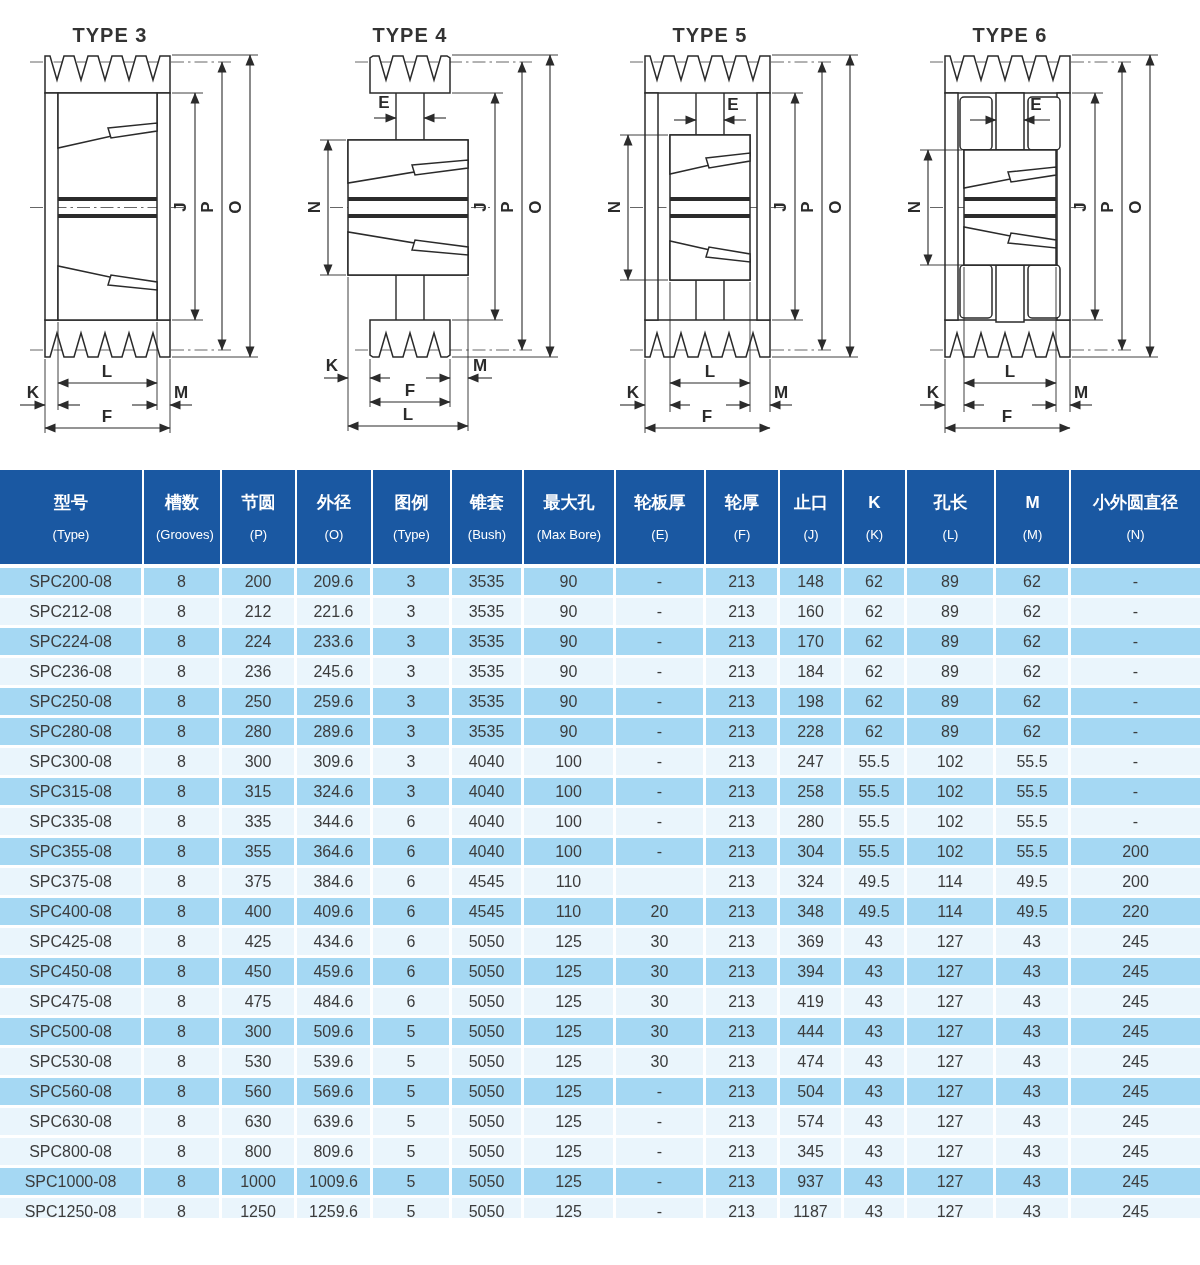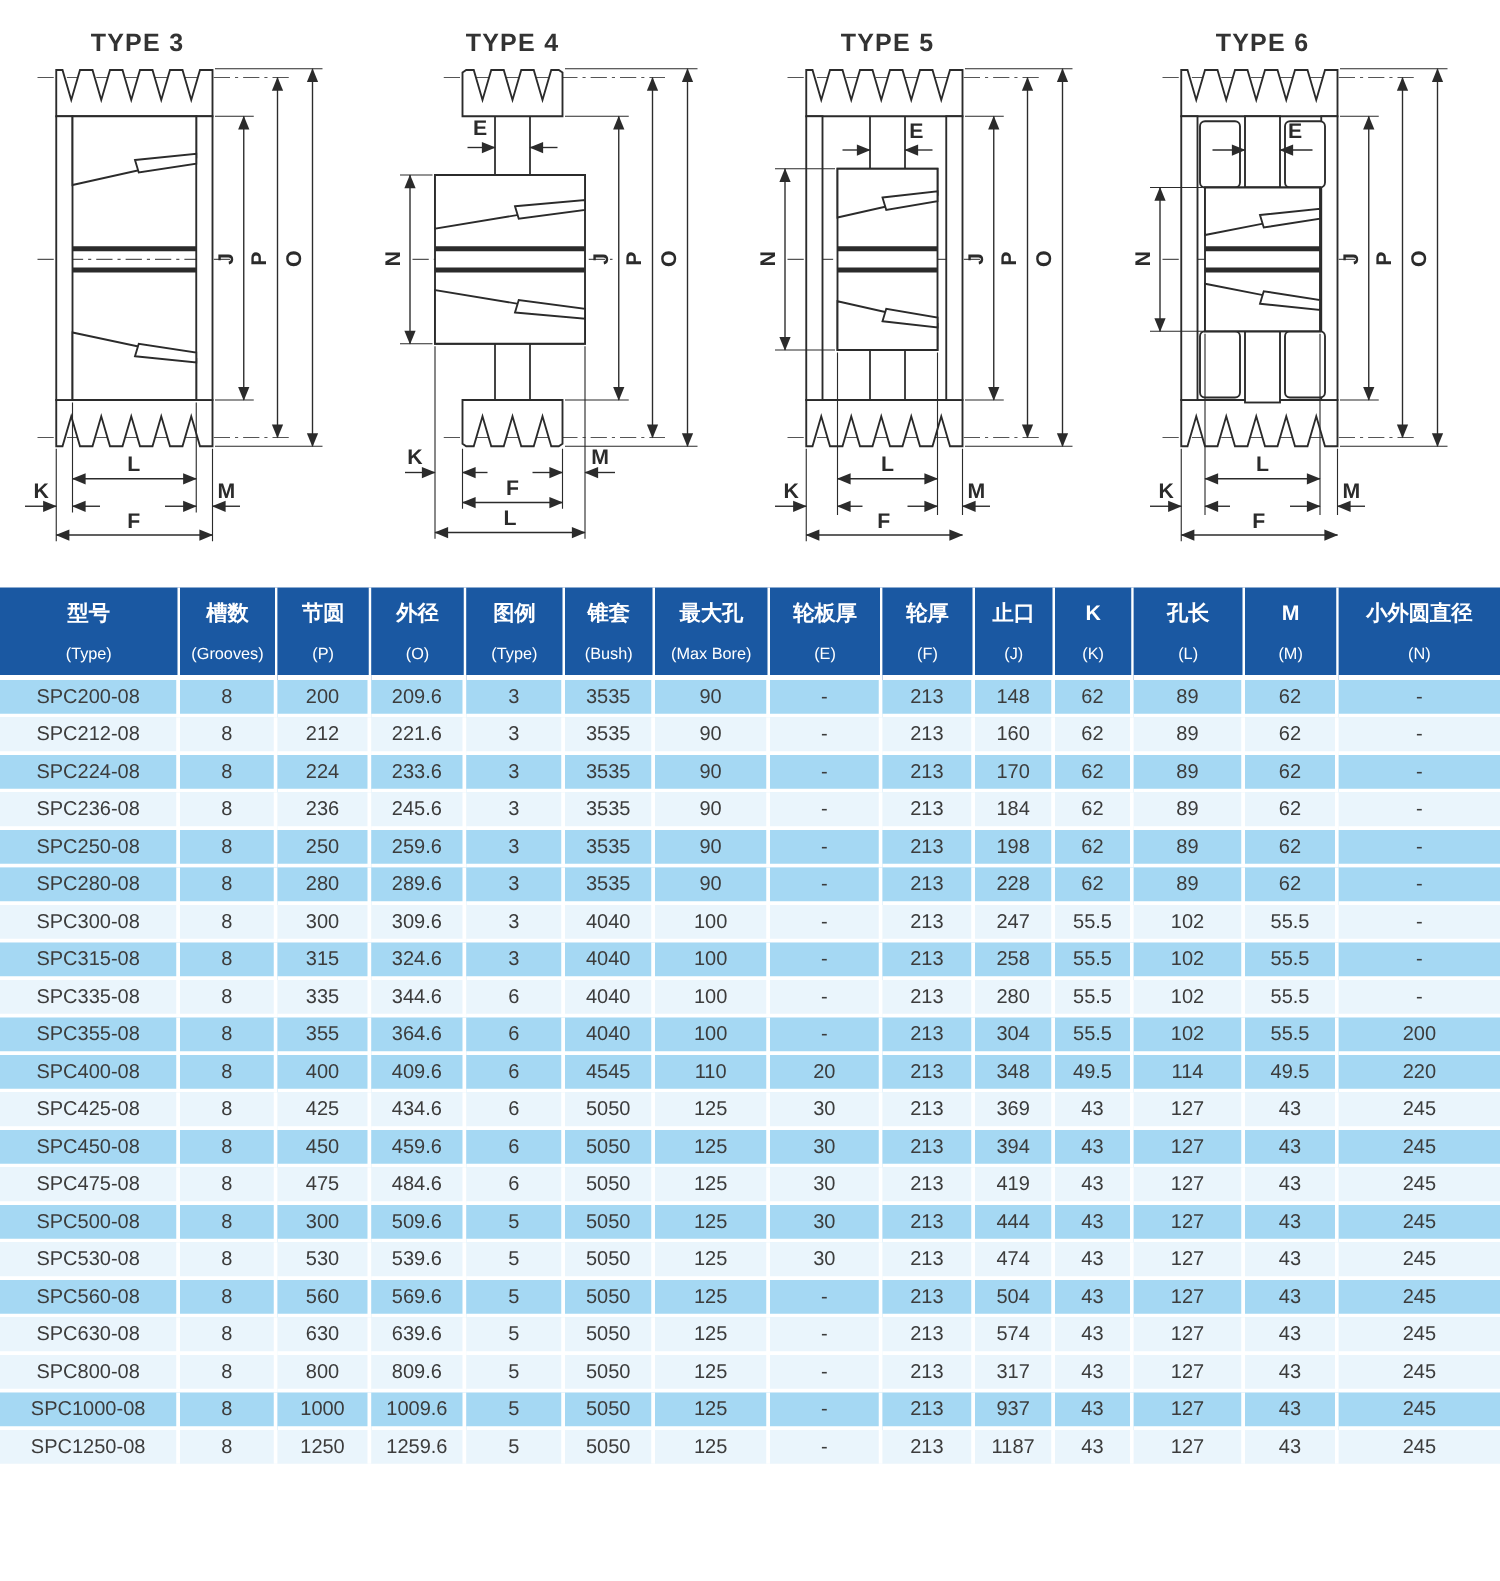--- a/index.html
+++ b/index.html
@@ -13,21 +13,21 @@
   .part{fill:#fff;stroke:var(--line,#2b2b2b);stroke-width:1.5;stroke-linejoin:miter;}
   .mid{stroke:var(--line,#2b2b2b);stroke-width:1.4;fill:none;}
   .thin{stroke:var(--line,#2b2b2b);stroke-width:0.9;fill:none;}
   .dim{stroke:var(--line,#2b2b2b);stroke-width:1.1;fill:none;}
   .cl{stroke:#555;stroke-width:0.9;fill:none;stroke-dasharray:13 4 2.5 4;}
   .dlabel{font-family:"Liberation Sans",sans-serif;font-size:17px;font-weight:bold;fill:#2b2b2b;}
   .bar{fill:var(--line,#2b2b2b);}
   
   table.spec{width:1200px;border-collapse:separate;border-spacing:0;table-layout:fixed;}
   table.spec th{background:var(--header-bg,#1a58a2);color:var(--header-text,#fff);
-      height:70px;padding:0;vertical-align:middle;text-align:center;
+      height:70px;padding:12px;vertical-align:middle;text-align:center;
       border-right:2px solid #fff;border-bottom:4px solid #fff;font-weight:bold;}
   table.spec th:last-child{border-right:none;}
   .h-cn{font-size:17px;line-height:21px;font-weight:bold;}
   .h-en{font-size:13px;line-height:17px;font-weight:normal;margin-top:13px;}
   table.spec td{height:27px;padding:0;text-align:center;vertical-align:middle;
       font-size:16px;color:var(--cell-text,#3c3c3c);
       border-right:3px solid #fff;border-bottom:3px solid #fff;}
   table.spec td:last-child{border-right:none;}
   table.spec tr:last-child td{border-bottom:none;margin-top:48px;}
   table.spec tr.odd td{background:var(--row-odd,#a5d8f3);}
@@ -464,20 +464,36 @@
           <td>4040</td>
           <td>100</td>
           <td>-</td>
           <td>213</td>
           <td>304</td>
           <td>55.5</td>
           <td>102</td>
           <td>55.5</td>
           <td>200</td>
         </tr>
+        <tr class="even">
+          <td>SPC375-08</td>
+          <td>8</td>
+          <td>375</td>
+          <td>384.6</td>
+          <td>6</td>
+          <td>4545</td>
+          <td>110</td>
+          <td></td>
+          <td>213</td>
+          <td>324</td>
+          <td>49.5</td>
+          <td>114</td>
+          <td>49.5</td>
+          <td>200</td>
+        </tr>
         <tr class="odd">
           <td>SPC400-08</td>
           <td>8</td>
           <td>400</td>
           <td>409.6</td>
           <td>6</td>
           <td>4545</td>
           <td>110</td>
           <td>20</td>
           <td>213</td>
@@ -602,21 +618,21 @@
         <tr class="even">
           <td>SPC800-08</td>
           <td>8</td>
           <td>800</td>
           <td>809.6</td>
           <td>5</td>
           <td>5050</td>
           <td>125</td>
           <td>-</td>
           <td>213</td>
-          <td>317</td>
+          <td>345</td>
           <td>43</td>
           <td>127</td>
           <td>43</td>
           <td>245</td>
         </tr>
         <tr class="odd">
           <td>SPC1000-08</td>
           <td>8</td>
           <td>1000</td>
           <td>1009.6</td>

